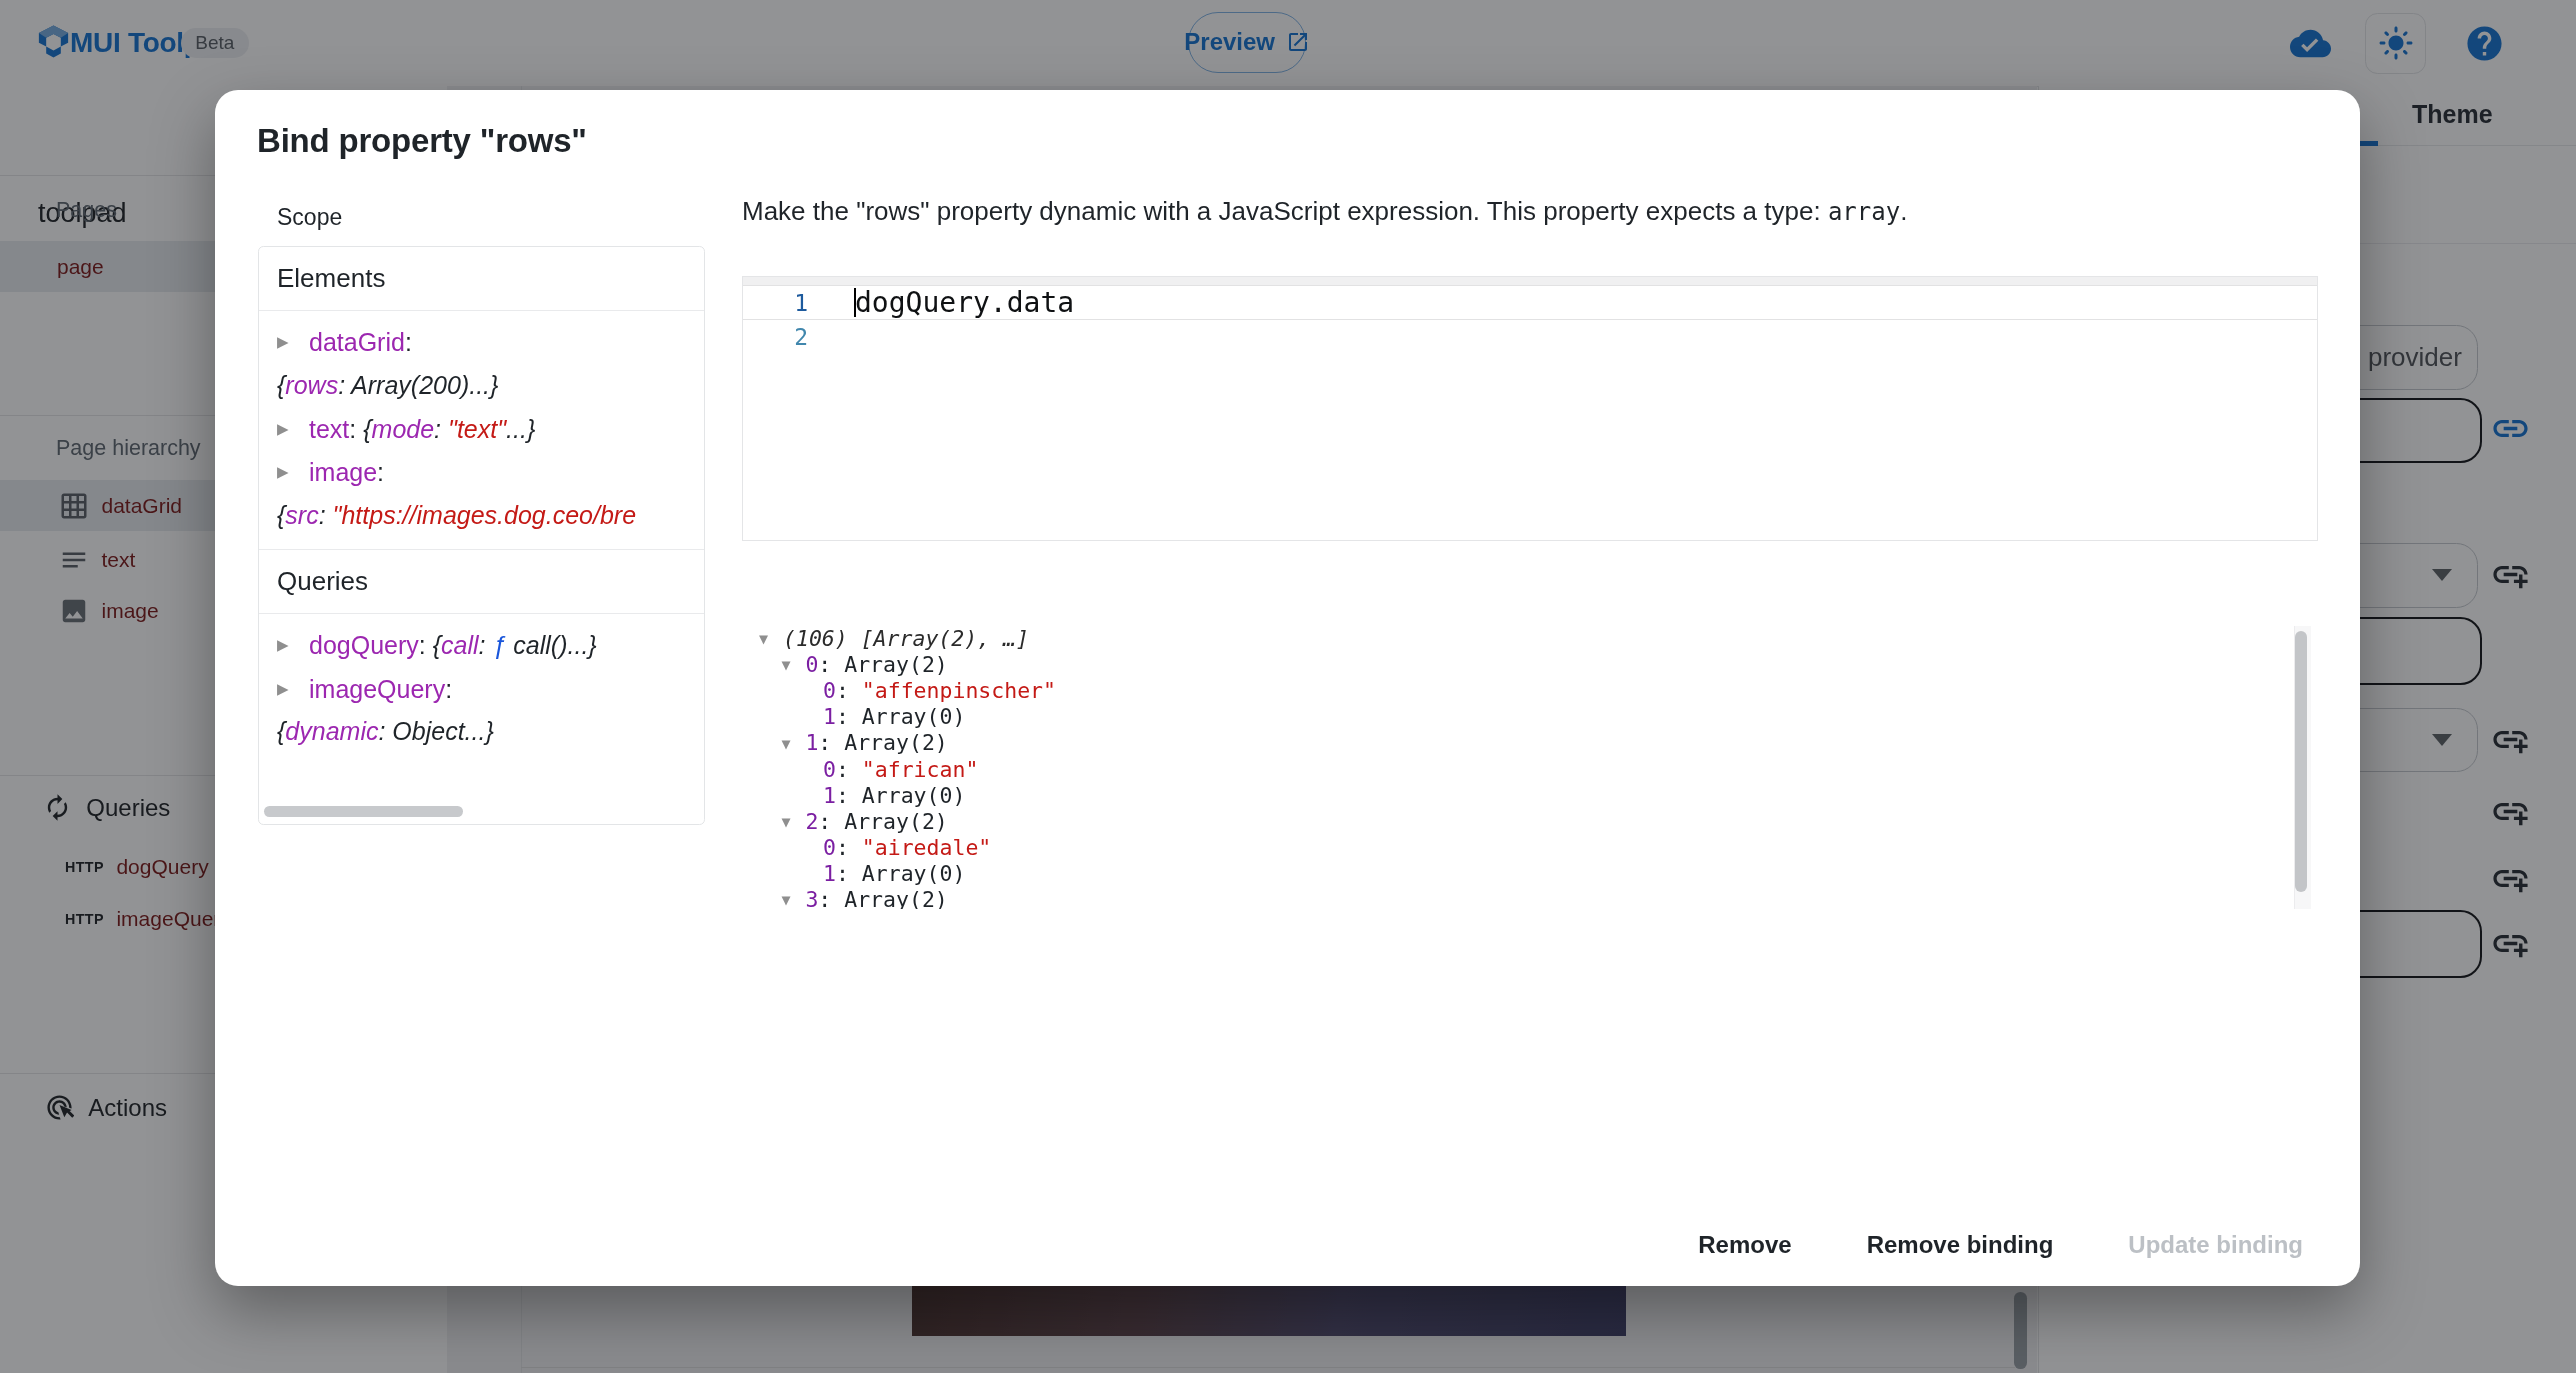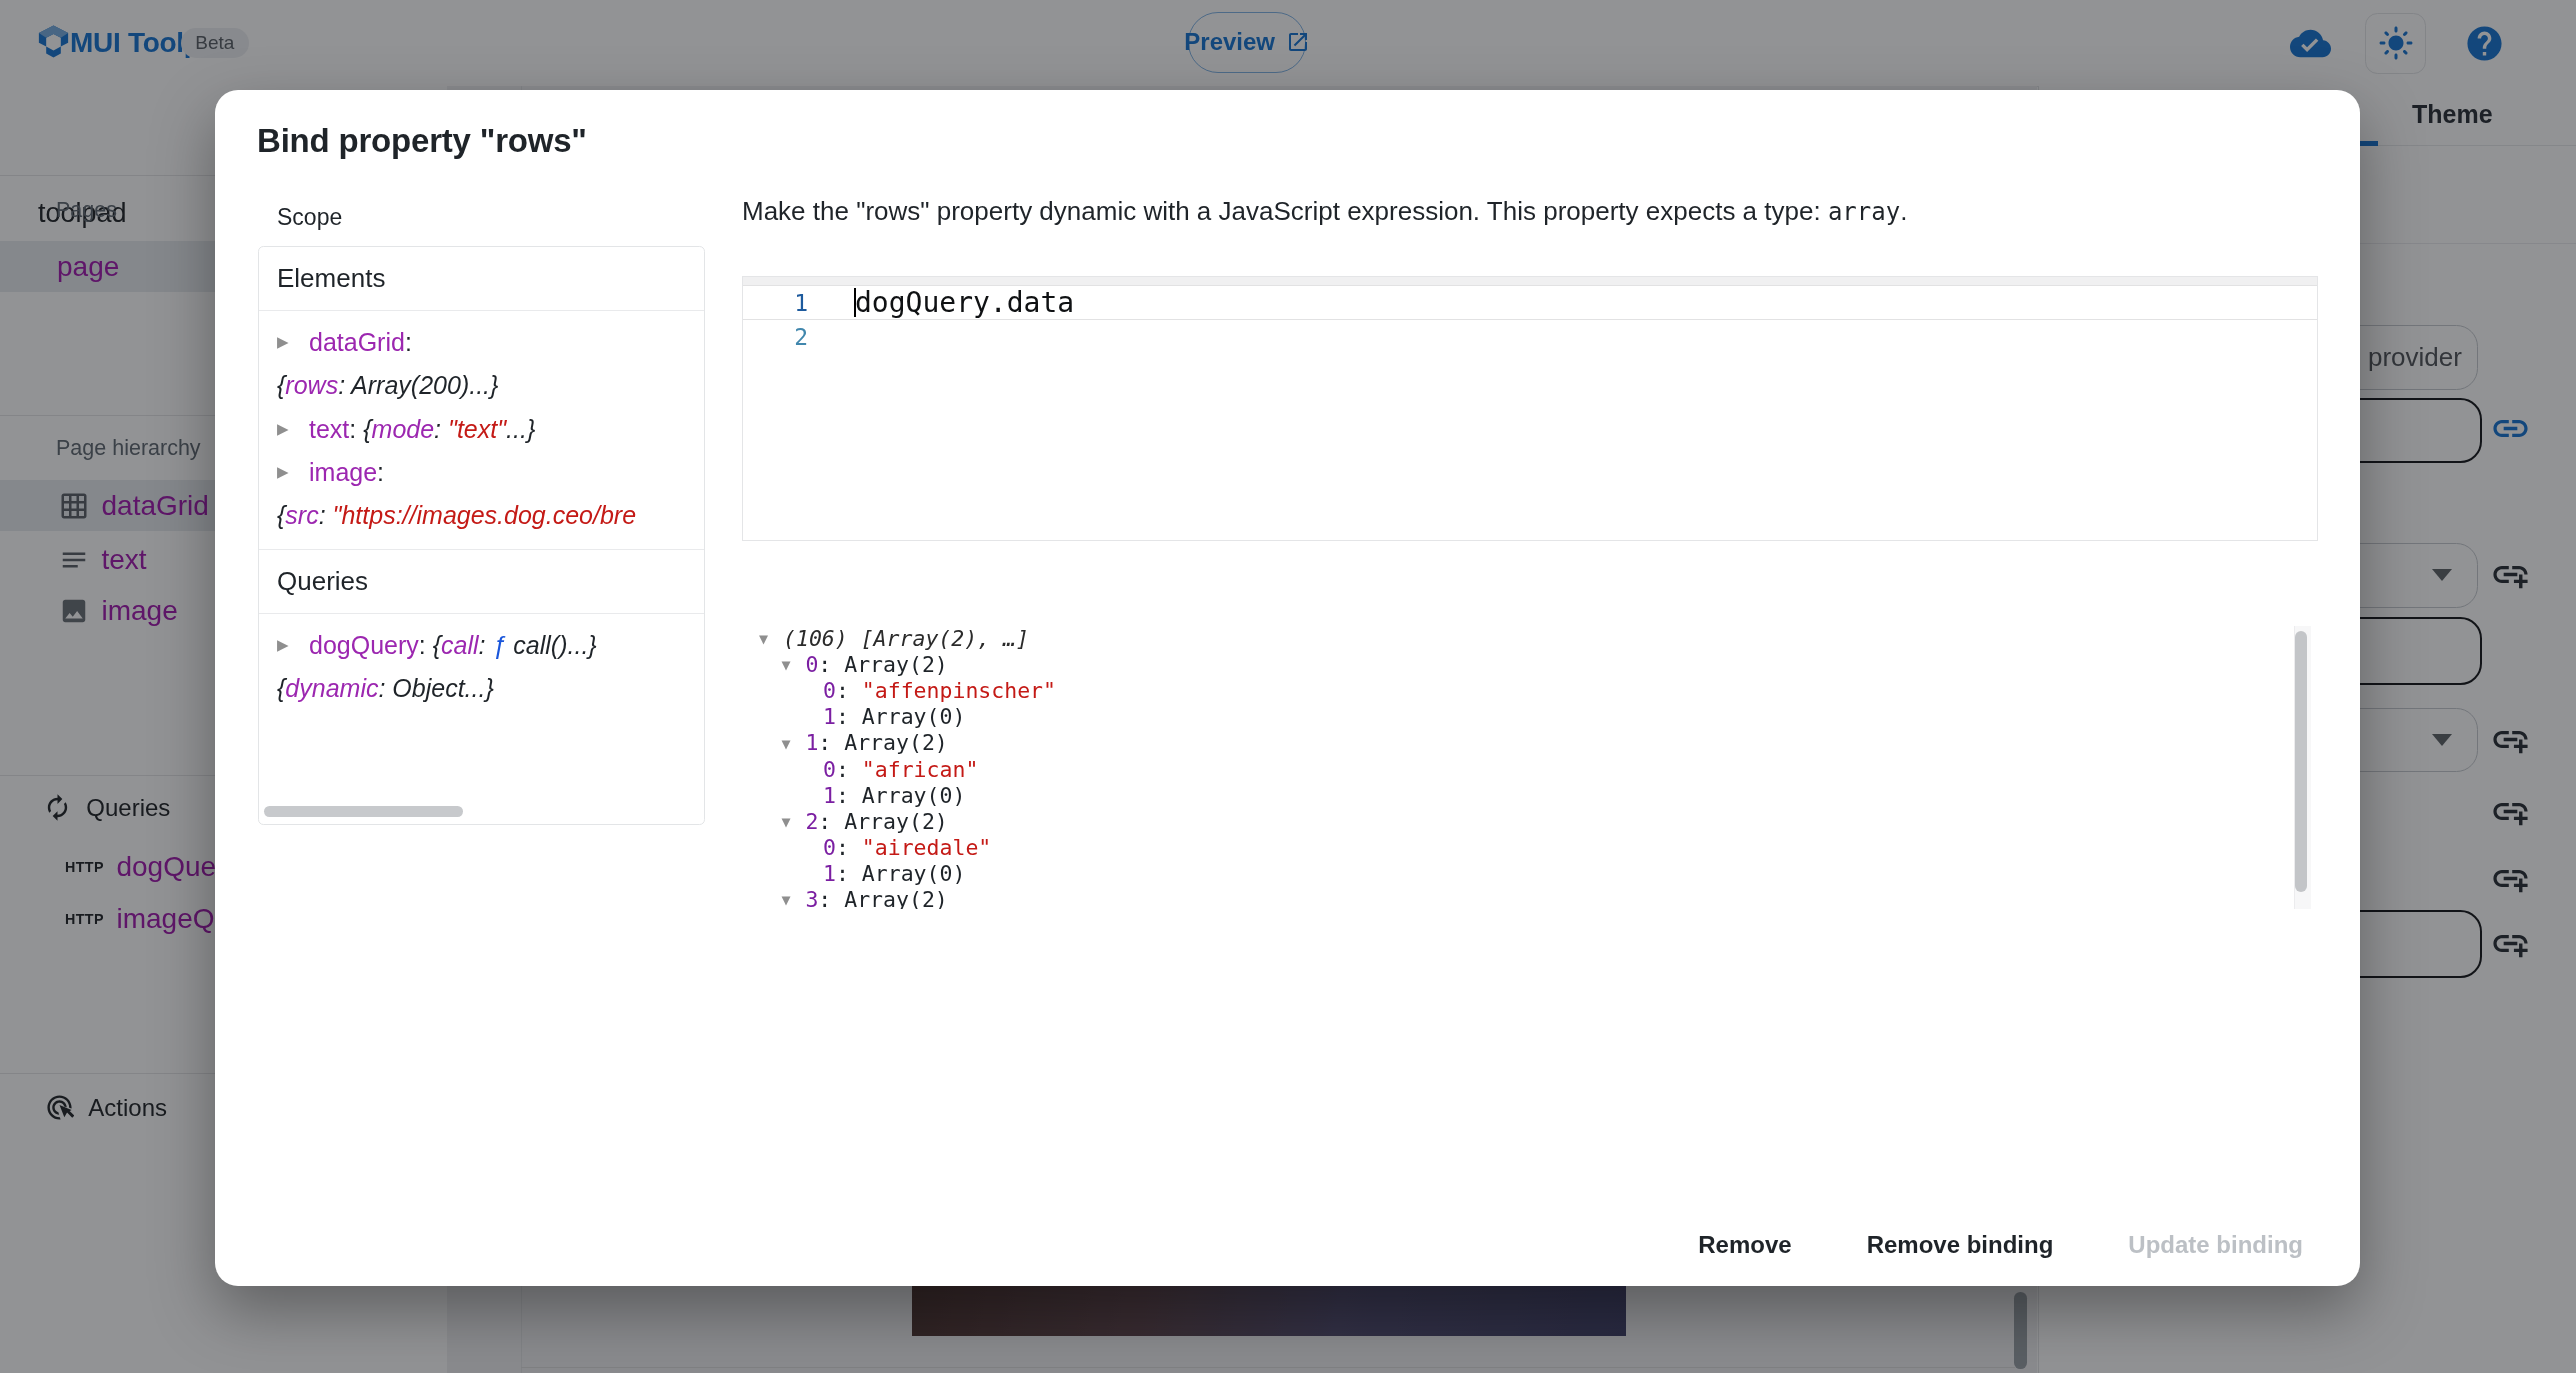--- a/index.html
+++ b/index.html
@@ -15,21 +15,21 @@
   .preview-btn{left:1188px;top:11.6px;width:118px;height:61px;border:1.8px solid rgba(25,118,210,0.55);border-radius:30px;display:flex;align-items:center;justify-content:center;gap:10.7px;color:#1976d2;font-size:24px;font-weight:600;background:transparent;cursor:pointer;}
   .iconbtn{width:61px;height:61px;border-radius:12.5px;display:flex;align-items:center;justify-content:center;background:transparent;border:none;}
   .iconbtn.bordered{border:1.3px solid #e3e5e8;}
 
   .sidebar{left:0;top:86px;width:447px;height:1288px;background:#fff;border-right:1.3px solid #e3e5e8;}
   .sb-divider{left:0;width:447px;height:0;border-top:1.3px solid #e5e6e8;}
   .sb-title{left:38px;top:112px;font-size:27px;font-weight:500;color:#23272b;}
   .sb-h{font-size:21.5px;color:#616a73;}
   .sb-row{left:0;width:447px;height:51px;display:flex;align-items:center;}
   .sb-row.sel{background:#e7ebef;}
-  .sb-label{font-size:28px;color:#a21caf;}
+  .sb-label{font-size:21px;color:#7f1d1d;}
   .http{font-size:14.3px;font-weight:700;letter-spacing:0.4px;color:#23272b;}
 
   .canvas{left:447px;top:86px;width:1590px;height:1288px;background:#f0f1f2;}
   .canvas-line-v{left:521px;top:86px;width:0;height:1288px;border-left:1.3px solid #e2e3e5;}
   .dogimg{left:912px;top:1286px;width:714px;height:50px;background:linear-gradient(100deg,#4d3431 0%,#5c4349 32%,#504b6e 60%,#414168 100%);}
   .canvas-line-h{left:521px;top:1367px;width:1494px;height:0;border-top:1.3px solid #dcdddf;}
   .canvas-scroll{left:2014px;top:1292px;width:12.5px;height:77px;border-radius:6.3px;background:#9aa0a6;}
 
   .rightpanel{left:2038px;top:86px;width:538px;height:1288px;background:#fff;border-left:1.3px solid #e3e5e8;}
   .tabs-border{left:2038px;top:145px;width:538px;height:0;border-top:1.3px solid #e8eaec;}
@@ -272,20 +272,21 @@
       <div class="panel-body">
         <div class="scope-line"><span class="tk-arrow">▶</span><span class="tk-name">dataGrid</span><span class="tk-p">:</span></div>
         <div class="scope-line"><span class="tk-pi">{</span><span class="tk-ki">rows</span><span class="tk-pi">: Array(200)...}</span></div>
         <div class="scope-line"><span class="tk-arrow">▶</span><span class="tk-name">text</span><span class="tk-p">: </span><span class="tk-pi">{</span><span class="tk-ki">mode</span><span class="tk-pi">: </span><span class="tk-si">"text"</span><span class="tk-pi">...}</span></div>
         <div class="scope-line"><span class="tk-arrow">▶</span><span class="tk-name">image</span><span class="tk-p">:</span></div>
         <div class="scope-line"><span class="tk-pi">{</span><span class="tk-ki">src</span><span class="tk-pi">: </span><span class="tk-si">"https://images.dog.ceo/bre</span></div>
       </div>
       <div class="panel-h qh">Queries</div>
       <div class="panel-body">
         <div class="scope-line"><span class="tk-arrow">▶</span><span class="tk-name">dogQuery</span><span class="tk-p">: </span><span class="tk-pi">{</span><span class="tk-ki">call</span><span class="tk-pi">: </span><span class="tk-fi">ƒ </span><span class="tk-pi">call()...}</span></div>
+        <div class="scope-line"><span class="tk-arrow">▶</span><span class="tk-name">imageQuery</span><span class="tk-p">:</span></div>
         <div class="scope-line"><span class="tk-pi">{</span><span class="tk-ki">dynamic</span><span class="tk-pi">: Object...}</span></div>
       </div>
       <div class="abs hscroll"></div>
     </div>
 
     <div class="abs m-desc">
       <span>Make the "rows" property dynamic with a JavaScript expression. This property expects a type: </span><span class="mono">array</span><span>.</span>
     </div>
 
     <div class="abs editor">

